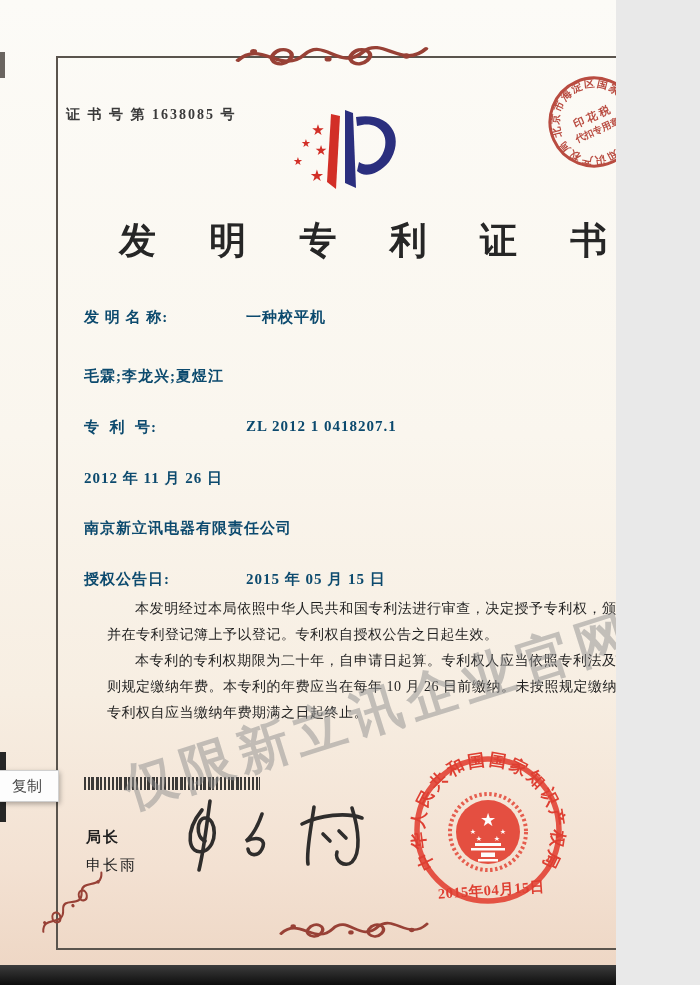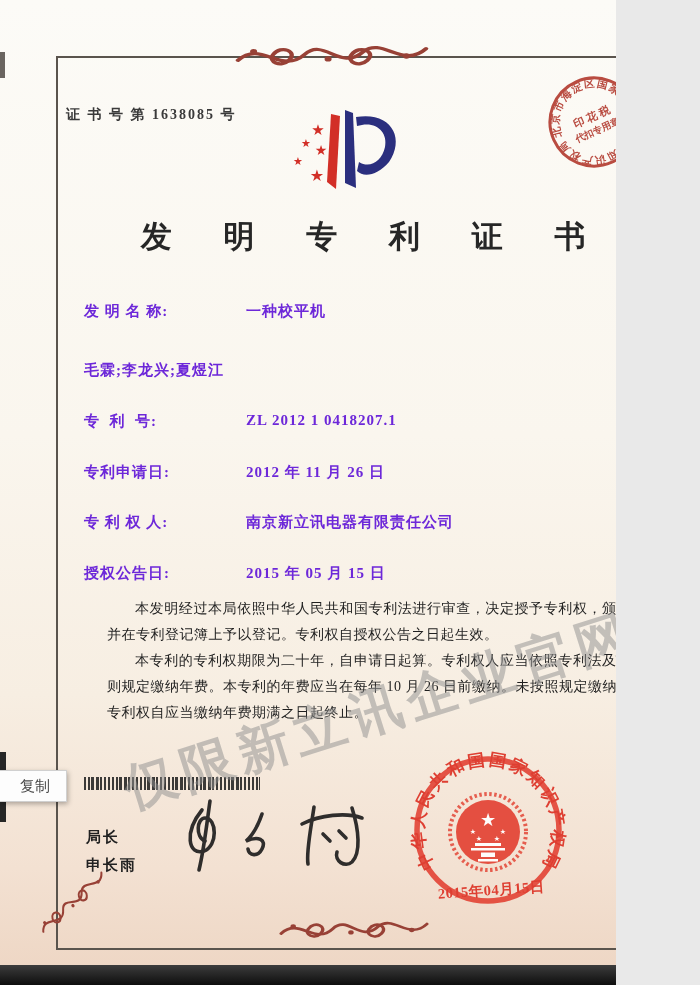--- a/index.html
+++ b/index.html
@@ -3,45 +3,45 @@
 <meta charset="utf-8">
 <style>
   html,body{margin:0;padding:0;background:#e9e9e9;}
   #app{position:relative;width:616px;height:985px;background:#fff;overflow:hidden;
        font-family:"Liberation Serif","DejaVu Serif",serif;}
   .paper{position:absolute;left:0;top:0;right:0;bottom:20px;
     background:linear-gradient(180deg,#fcfbf7 0%,#faf6ee 45%,#f7eee2 72%,#f3e1d2 90%,#eed7c5 100%);}
   .frame{position:absolute;left:56px;top:56px;width:610px;height:890px;border:2px solid #5a544d;}
   .certno{position:absolute;left:66px;top:106px;font-size:14px;color:#3a3a3a;letter-spacing:2px;font-weight:600;}
   .logo{position:absolute;left:268px;top:104px;width:150px;height:102px;}
-  .title{position:absolute;left:58px;top:216px;width:610px;text-align:center;font-size:31px;
+  .title{position:absolute;left:58px;top:216px;width:610px;text-align:center;font-size:37px;
          font-weight:700;letter-spacing:22px;text-indent:22px;color:#262626;}
   .fields{position:absolute;left:84px;top:302px;width:520px;}
-  .frow{position:absolute;left:0;display:flex;font-size:15px;font-weight:600;color:#6d28d9;letter-spacing:1px;}
+  .frow{position:absolute;left:0;display:flex;font-size:15px;font-weight:600;color:#0c4a6e;letter-spacing:1px;margin-top:6px;}
   .frow .lab{width:162px;white-space:pre;}
   .frow:nth-of-type(1){top:0}.frow:nth-of-type(2){top:59px}.frow:nth-of-type(3){top:110px}
   .frow:nth-of-type(4){top:161px}.frow:nth-of-type(5){top:211px}.frow:nth-of-type(6){top:262px}
   .bodytext{position:absolute;left:66px;top:596px;width:568px;font-size:14px;line-height:26px;
             color:#1f1f1f;text-align:justify;letter-spacing:.5px;margin-left:41px;}
   .bodytext p{margin:0;text-indent:2em;}
   .barcode{position:absolute;left:84px;top:777px;width:176px;height:13px;opacity:.85;
     background:repeating-linear-gradient(90deg,#1c1c1c 0 2px,transparent 2px 4px),
                repeating-linear-gradient(90deg,#1c1c1c 0 1px,transparent 1px 7px);}
   .dtitle{position:absolute;left:86px;top:828px;font-size:15px;font-weight:700;color:#222;letter-spacing:2px;}
-  .dname{position:absolute;left:86px;top:856px;font-size:15px;font-weight:700;color:#222;letter-spacing:2px;}
+  .dname{position:absolute;left:86px;top:856px;font-size:15px;font-weight:400;color:#222;letter-spacing:2px;}
   .sig{position:absolute;left:170px;top:796px;width:220px;height:92px;z-index:4;}
   .seal{position:absolute;left:408px;top:750px;width:160px;height:160px;z-index:6;opacity:.93;}
   .stamp{position:absolute;left:544px;top:72px;width:100px;height:100px;transform:rotate(-24deg);opacity:.9;}
   .watermark{position:absolute;left:126px;top:756px;z-index:5;font-size:52px;font-weight:600;
     letter-spacing:7px;color:#8f8f8f;opacity:.5;white-space:nowrap;
     transform:rotate(-17.5deg);transform-origin:0 50%;pointer-events:none;}
   .ctxlabel{position:absolute;left:0;top:770px;width:46px;height:30px;background:#fdfdfd;
     border:1px solid #d0d0d0;border-left:none;box-shadow:1px 2px 5px rgba(0,0,0,.3);
     font-family:"Liberation Sans","DejaVu Sans",sans-serif;font-size:15px;color:#4a4a4a;
-    display:flex;align-items:center;padding-left:20px;z-index:8;}
+    display:flex;align-items:center;padding-left:12px;z-index:8;}
   .edge-sliver{position:absolute;left:0;top:752px;width:6px;height:70px;background:#262626;z-index:7;}
   .edge-tick{position:absolute;left:0;top:52px;width:5px;height:26px;background:#6a6560;}
   .bottombar{position:absolute;left:0;right:0;bottom:0;height:20px;
     background:linear-gradient(180deg,#3c3c3c,#0e0e0e);z-index:9;}
   .footer{position:absolute;left:58px;top:920px;width:610px;text-align:center;font-size:12.5px;
     color:#3c3c3c;letter-spacing:2px;}
   .fl{position:absolute;color:#984136;}
   .fl-top{left:234px;top:34px;width:196px;height:44px;}
   .fl-bottom{left:278px;top:912px;width:152px;height:36px;}
   .fl-bl{left:30px;top:888px;width:86px;height:30px;transform:rotate(-40deg);}
@@ -103,25 +103,23 @@
       <span class="val">一种校平机</span>
     </div>
     <div class="frow">
       <span class="val">毛霖;李龙兴;夏煜江</span>
     </div>
     <div class="frow">
       <span class="lab">专  利  号:</span>
       <span class="val">ZL 2012 1 0418207.1</span>
     </div>
     <div class="frow">
-      <span class="lab">专利申请日:</span>
       <span class="val">2012 年 11 月 26 日</span>
     </div>
     <div class="frow">
-      <span class="lab">专 利 权 人:</span>
       <span class="val">南京新立讯电器有限责任公司</span>
     </div>
     <div class="frow">
       <span class="lab">授权公告日:</span>
       <span class="val">2015 年 05 月 15 日</span>
     </div>
   </div>
 
   <div class="bodytext">
     <p>本发明经过本局依照中华人民共和国专利法进行审查，决定授予专利权，颁发本证书并在专利登记簿上予以登记。专利权自授权公告之日起生效。</p>

